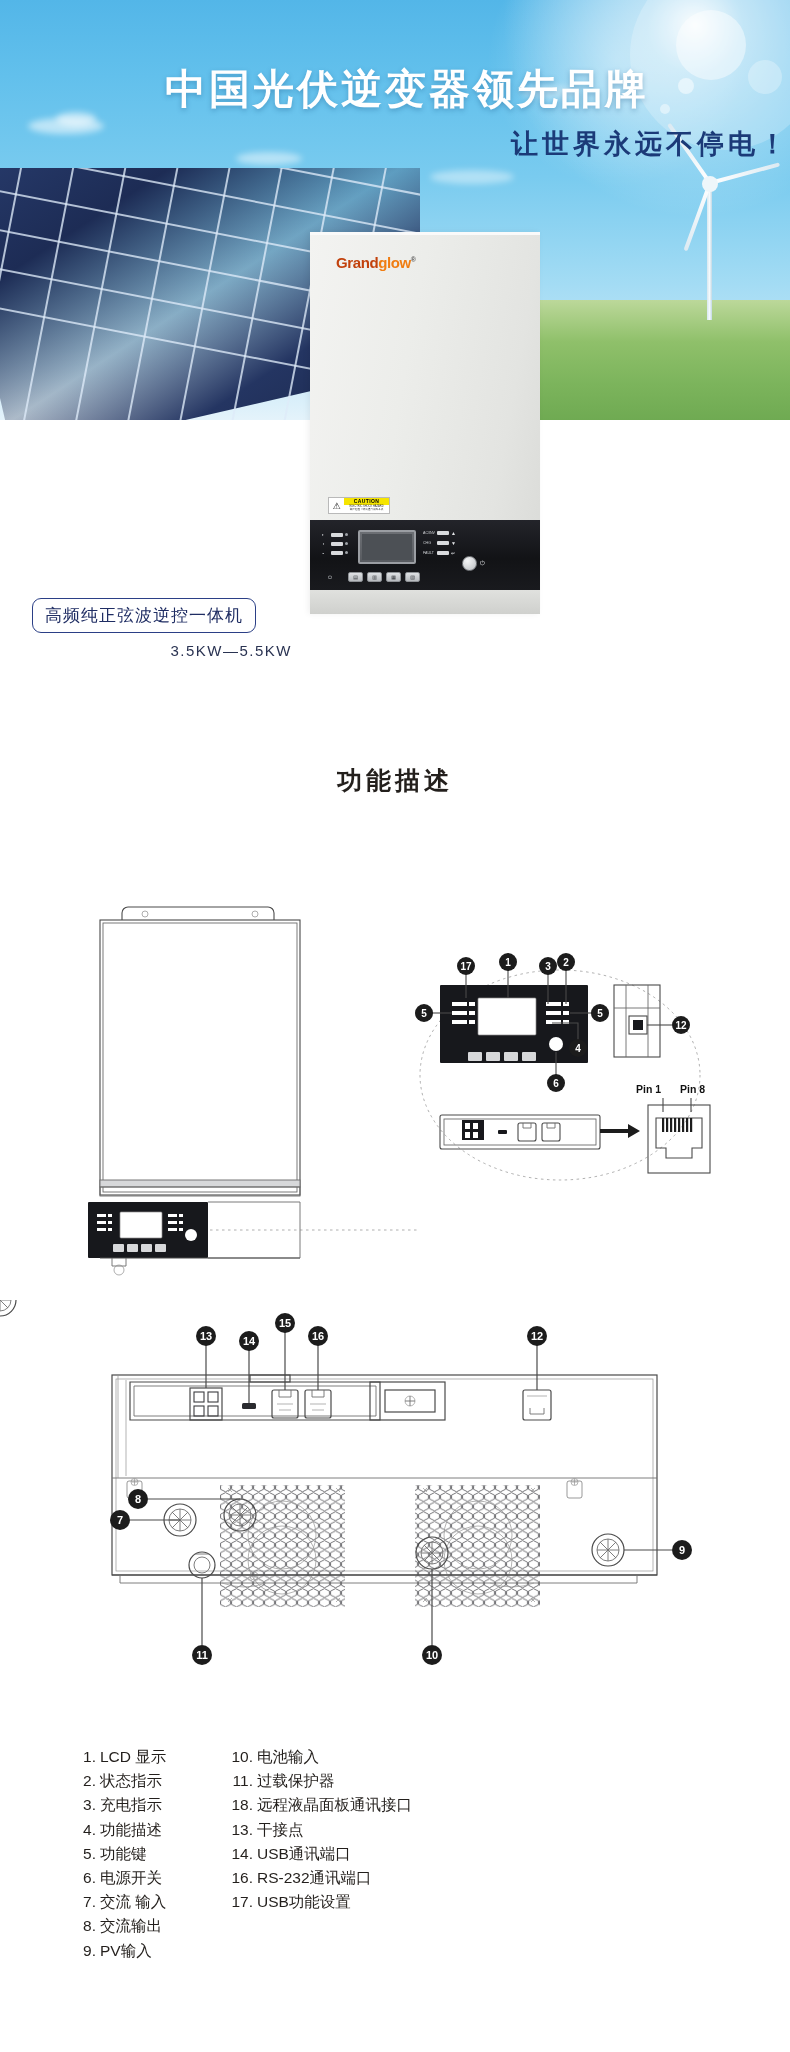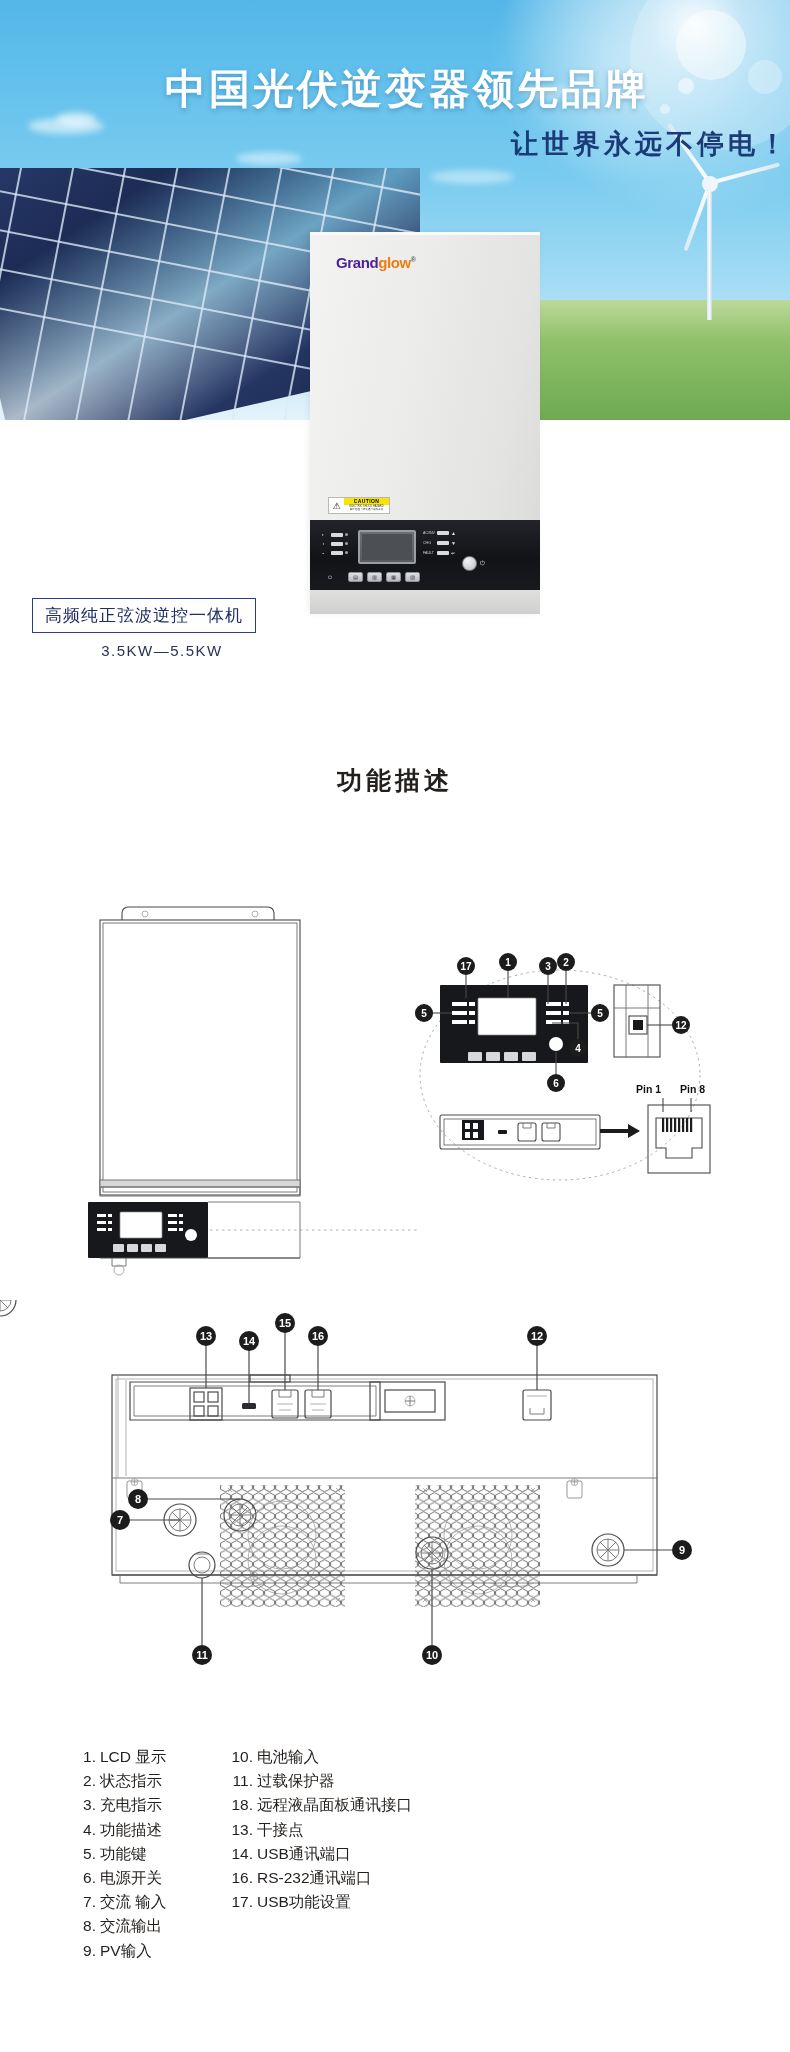--- a/index.html
+++ b/index.html
@@ -82,21 +82,21 @@
   .product { position:absolute; left:310px; top:232px; width:230px; height:382px; }
   .prod-body {
     position:absolute; inset:0;
     background:linear-gradient(100deg,#f3f3f1 0%,#ecedea 40%,#e3e4e1 78%,#d9dad7 100%);
     box-shadow:-2px 0 6px rgba(0,0,0,0.06);
   }
   .prod-top-edge { position:absolute; left:0; top:0; width:100%; height:3px; background:#fafafa; }
   .prod-logo {
     position:absolute; left:26px; top:22px; font-size:15px; font-weight:bold; letter-spacing:-0.4px;
   }
-  .prod-logo .g1 { color:#4c1d95; }
+  .prod-logo .g1 { color:#c2410c; }
   .prod-logo .g2 { color:#f07d12; }
   .prod-logo sup { font-size:7px; color:#555; vertical-align:super; }
 
   .caution {
     position:absolute; left:18px; top:265px; width:62px; height:17px;
     background:#fff; border:1px solid #b9b9b9; display:flex; align-items:stretch;
   }
   .caution .tri {
     width:15px; display:flex; align-items:center; justify-content:center;
     font-size:9px; color:#000;
@@ -140,25 +140,25 @@
   }
   .brandmark { position:absolute; left:18px; top:54px; font-size:5px; color:#cfd2d6; }
   .prod-foot {
     position:absolute; left:0; top:358px; width:230px; height:24px;
     background:linear-gradient(180deg,#e0e1de,#cfd0cd);
   }
 
   
   .plabel {
     position:absolute; left:32px; top:598px; padding:5px 12px;
-    border:1.6px solid #2b3f86; border-radius:0;
+    border:1.6px solid #2b3f86; border-radius:9px;
     font-size:17px; color:#1f2d63; letter-spacing:1px; white-space:nowrap;
   }
   .ppower {
-    position:absolute; left:32px; top:642px; width:260px; text-align:center;
+    position:absolute; left:32px; top:642px; width:260px; text-align:right;
     font-size:15px; color:#2a3352; letter-spacing:1.5px;
   }
 
   
   .sect-title {
     position:absolute; left:0; right:0; top:764px; text-align:center;
     font-size:25px; font-weight:bold; color:#231f1c; letter-spacing:4px;
   }
 
   

